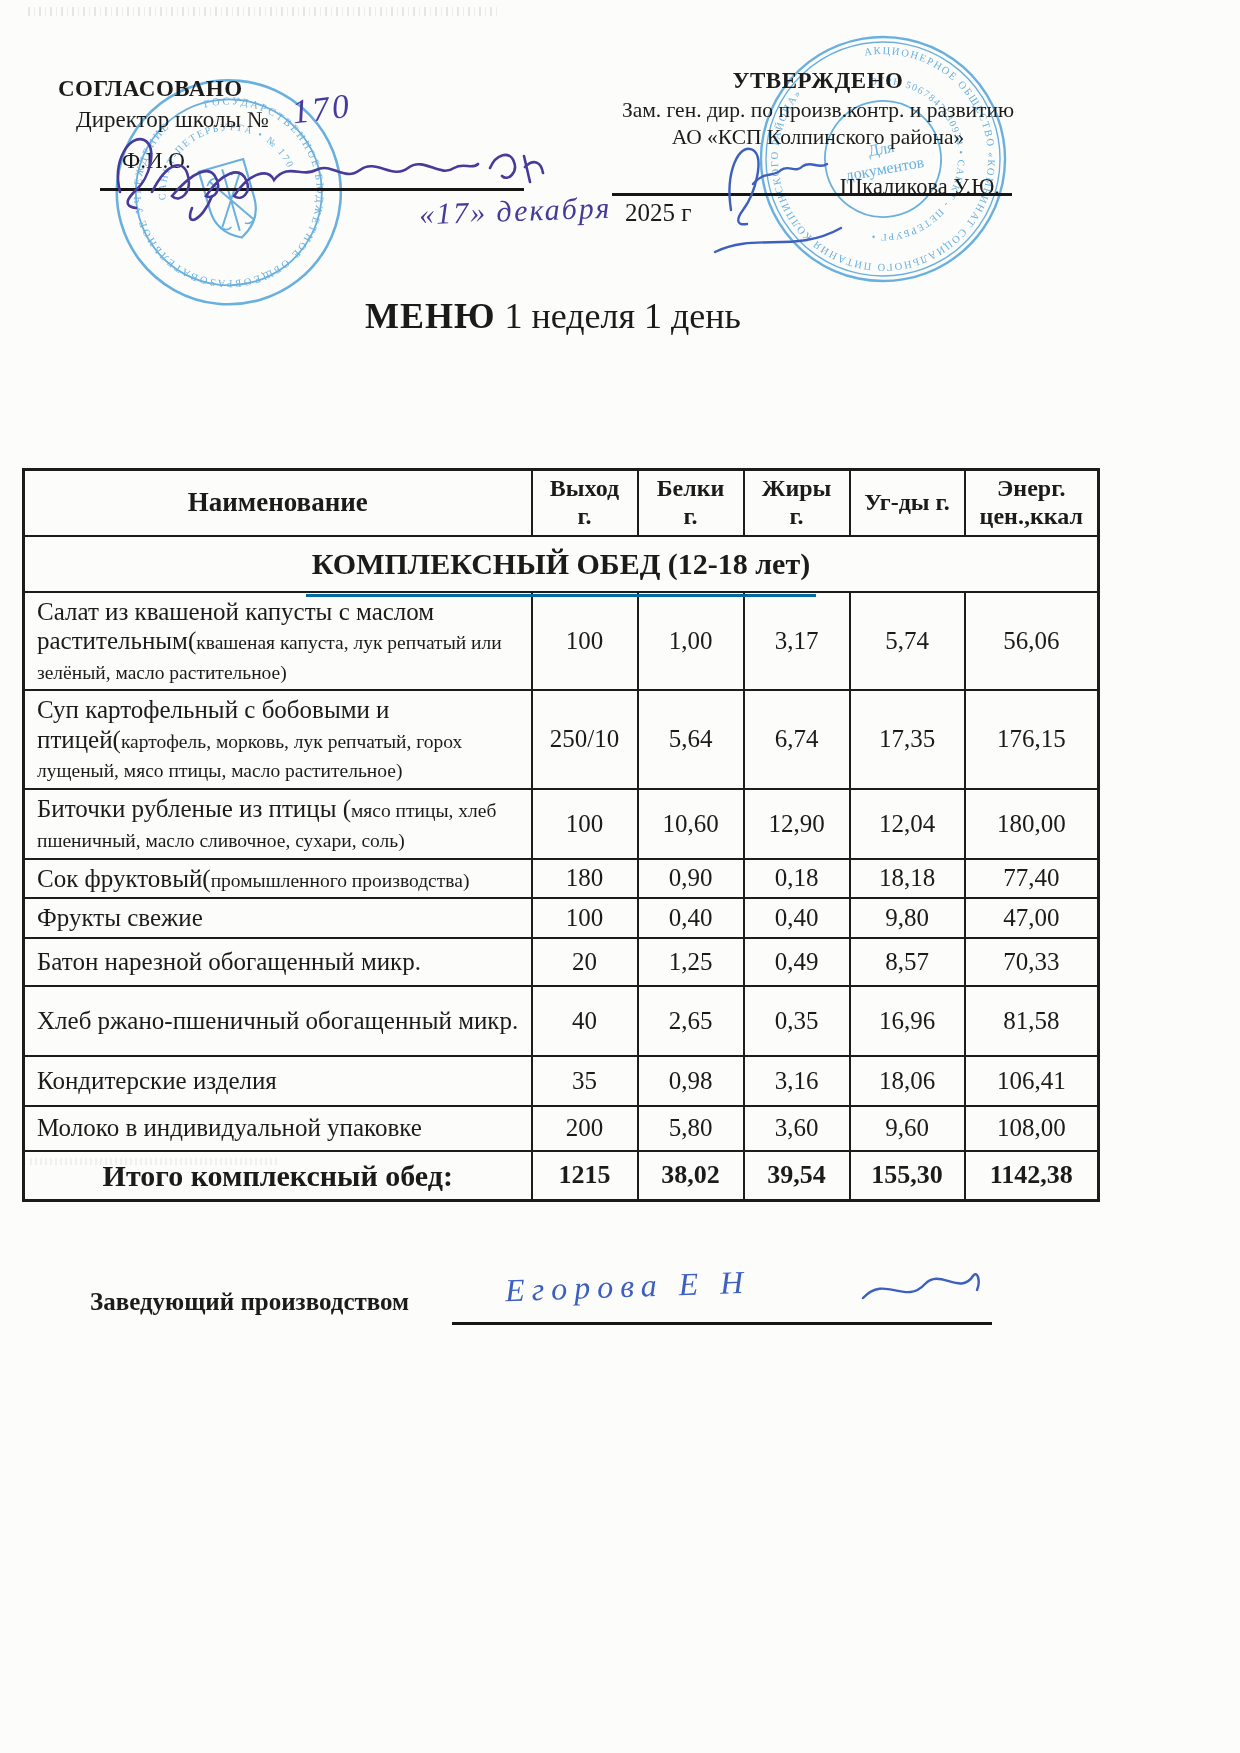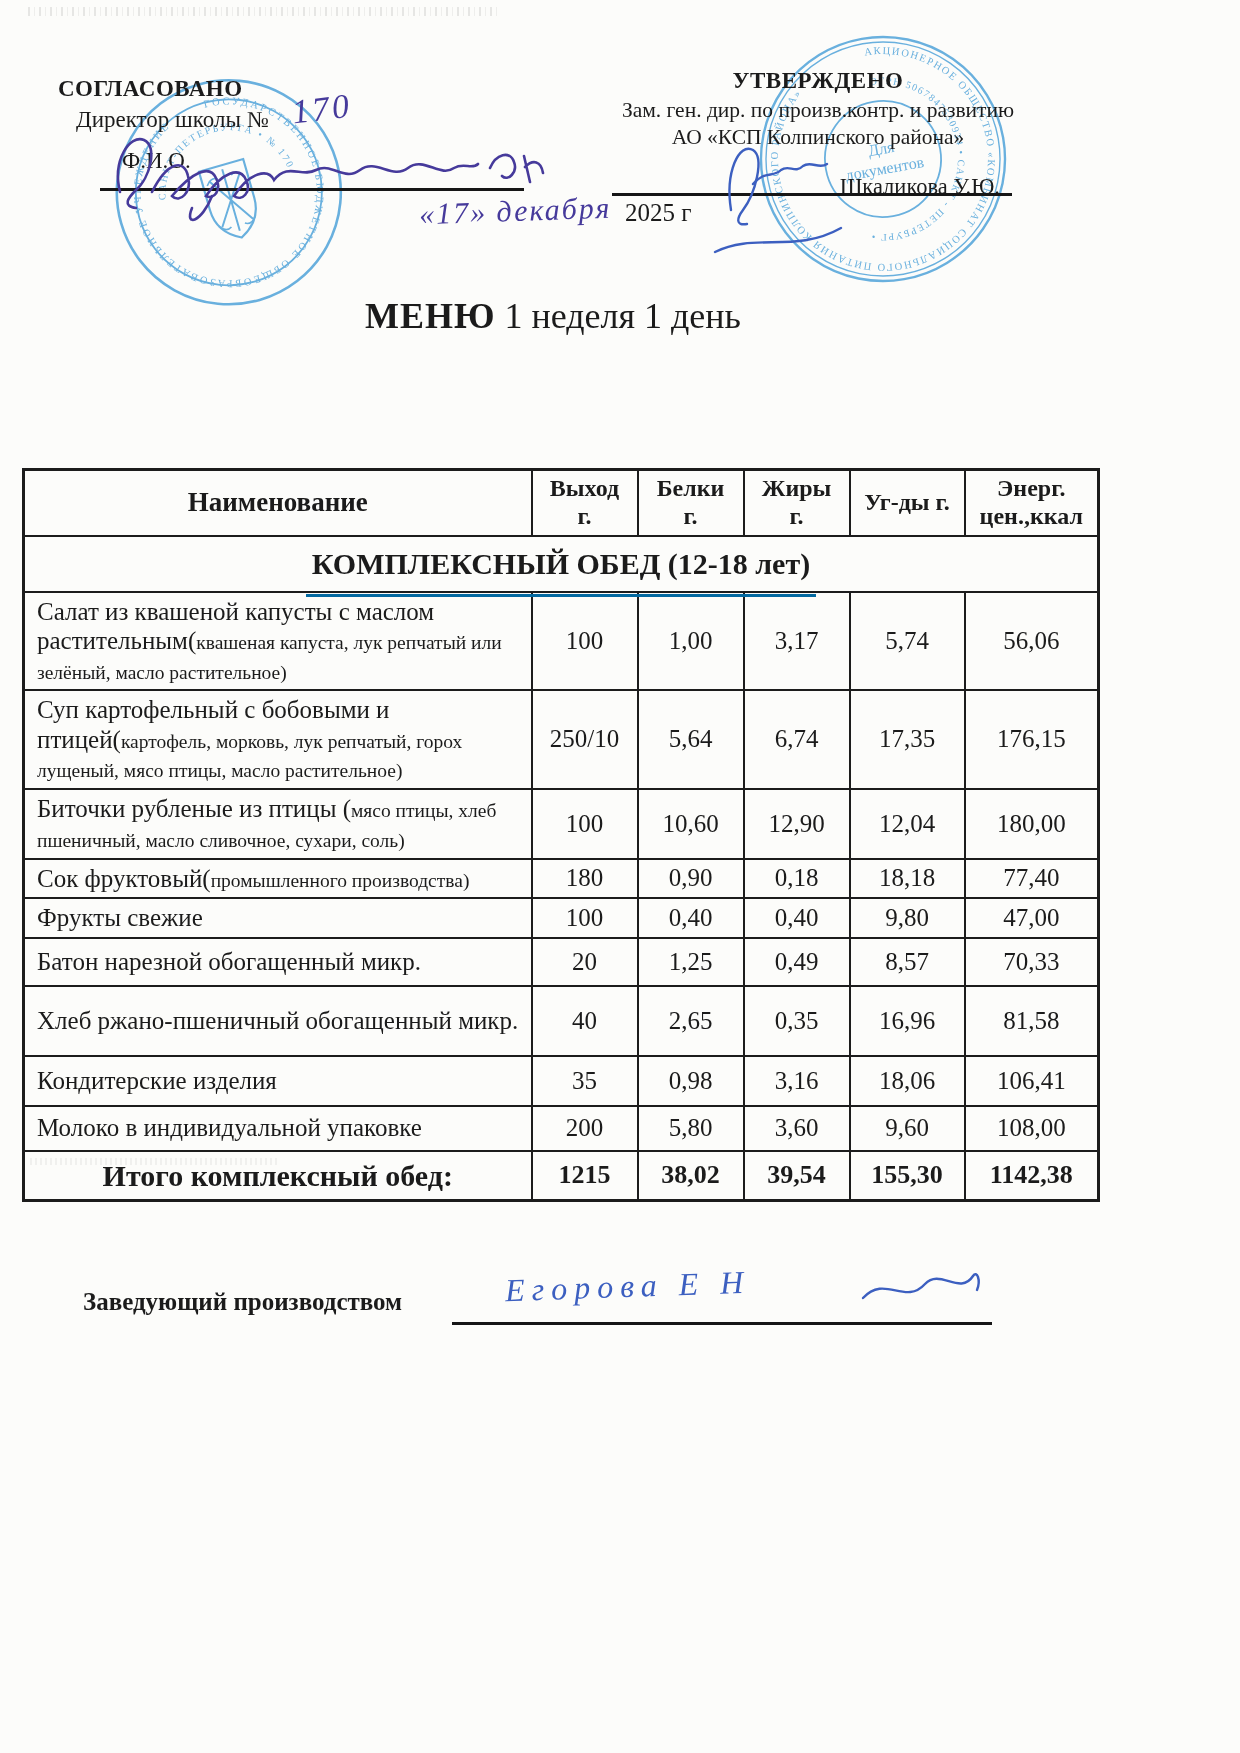--- a/index.html
+++ b/index.html
@@ -45,21 +45,21 @@
   td.sec { text-align:center; font-size:30px; font-weight:bold; padding:9px 4px; }
   td.sec span { border-bottom:3px solid #0369a1; padding:0 6px 14px 6px; }
   td.name { text-align:left; padding:4px 8px 4px 12px; font-size:25px; line-height:1.18; }
   td.name .small { font-size:19.5px; }
   td.num { text-align:center; font-size:25px; }
   tr.total td { font-weight:bold; }
   tr.total td.name { text-align:center; font-size:30px; padding:6px; }
   tr.total td.num { font-size:26px; }
 
   
-  .foot-label { left:83px; top:1288px; font-size:25px; font-weight:bold; }
+  .foot-label { left:90px; top:1288px; font-size:25px; font-weight:bold; }
   .foot-line { left:452px; top:1322px; width:540px; }
   .foot-sig { left:505px; top:1268px; font-size:32px; letter-spacing:7px;
     transform:rotate(-2deg); }
 
   svg { display:block; }
   .stamp { opacity:.82; }
 </style>
 </head>
 <body>
 

